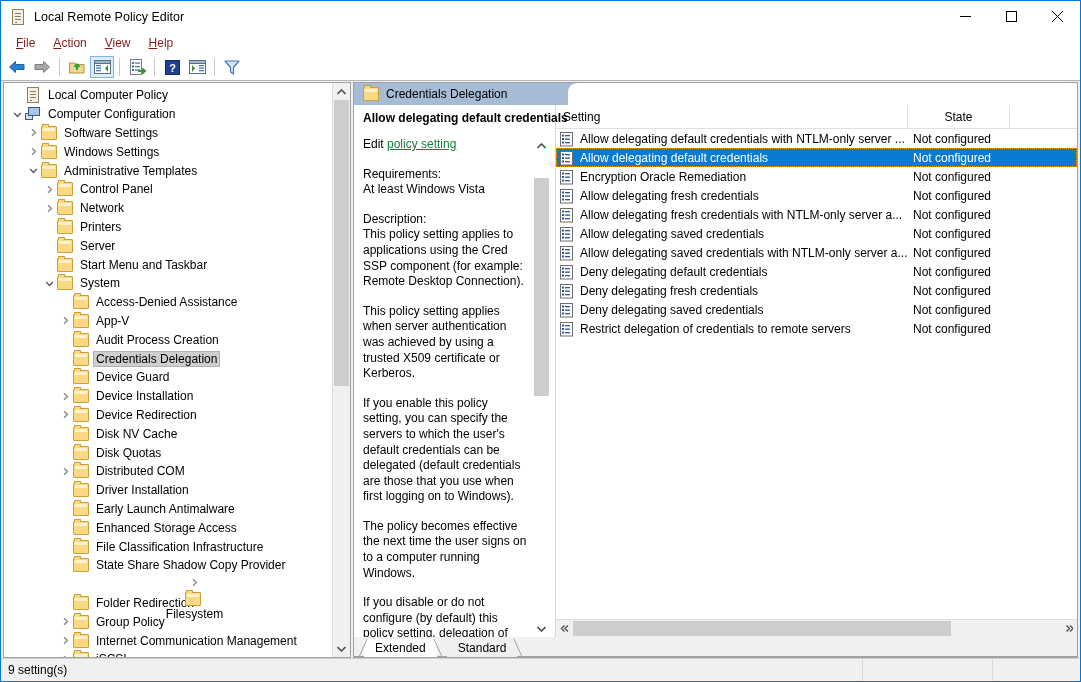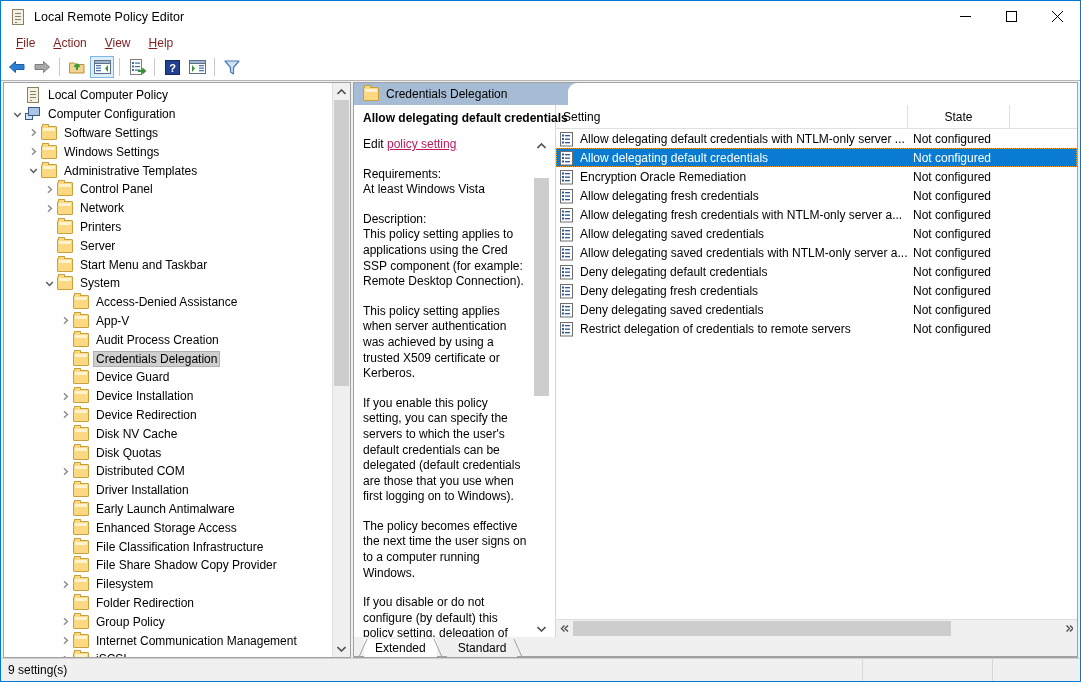--- a/index.html
+++ b/index.html
@@ -75,21 +75,21 @@
   .rp-content{flex:1 1 auto;display:flex;min-height:0;}
   
   .detail{
     width:196px;flex:0 0 auto;display:flex;flex-direction:column;min-height:0;
     background:#fff;padding:6px 0 0 9px;box-sizing:border-box;position:relative;
   }
   .detail-title{font-weight:bold;font-size:12px;margin-bottom:12px;white-space:nowrap;}
   .detail-body{flex:1 1 auto;overflow:hidden;font-size:12px;line-height:15.6px;padding-right:4px;}
   .detail-body p{margin:0 0 14px 0;}
   .detail-body .editline{margin:0 0 14px 0;}
-  .detail-body a{color:#be185d;}
+  .detail-body a{color:#15803d;}
   .detail-wrap{flex:1 1 auto;display:flex;min-height:0;}
   .detail-sb{width:17px;flex:0 0 auto;}
   .detail-split{width:5px;flex:0 0 auto;background:#fff;}
   
   .listview{flex:1 1 auto;display:flex;flex-direction:column;min-width:0;background:#fff;
     border-left:1px solid #d6d6d6;}
   .lv-head{height:23px;display:flex;background:#fff;border-bottom:1px solid #e0e0e0;flex:0 0 auto;}
   .lv-head .col{display:flex;align-items:center;font-size:12px;box-sizing:border-box;}
   .lv-head .col.c-setting{flex:0 0 352px;padding-left:7px;border-right:1px solid #e0e0e0;}
   .lv-head .col.c-state{flex:0 0 102px;justify-content:center;border-right:1px solid #e0e0e0;}
@@ -468,23 +468,23 @@
             <span class="ticon">
               <span class="ico-folder"></span>
             </span>
             <span class="tlabel">File Classification Infrastructure</span>
           </div>
           <div class="tnode" style="padding-left: 53px;">
             <span class="expander"></span>
             <span class="ticon">
               <span class="ico-folder"></span>
             </span>
-            <span class="tlabel">File Share Shadow Copy Provider</span>
-          </div>
-          <div class="tnode" style="padding-left: 53px;">
+            <span class="tlabel">State Share Shadow Copy Provider</span>
+          </div>
+          <div class="tnode" style="padding-left: 53px; flex-direction: column;">
             <span class="expander">
               <svg width="9" height="9" viewBox="0 0 9 9">
                 <path d="M3 1.2 L6.4 4.5 L3 7.8" fill="none" stroke="#8d8d8d" stroke-width="1.5"></path>
               </svg>
             </span>
             <span class="ticon">
               <span class="ico-folder"></span>
             </span>
             <span class="tlabel">Filesystem</span>
           </div>

